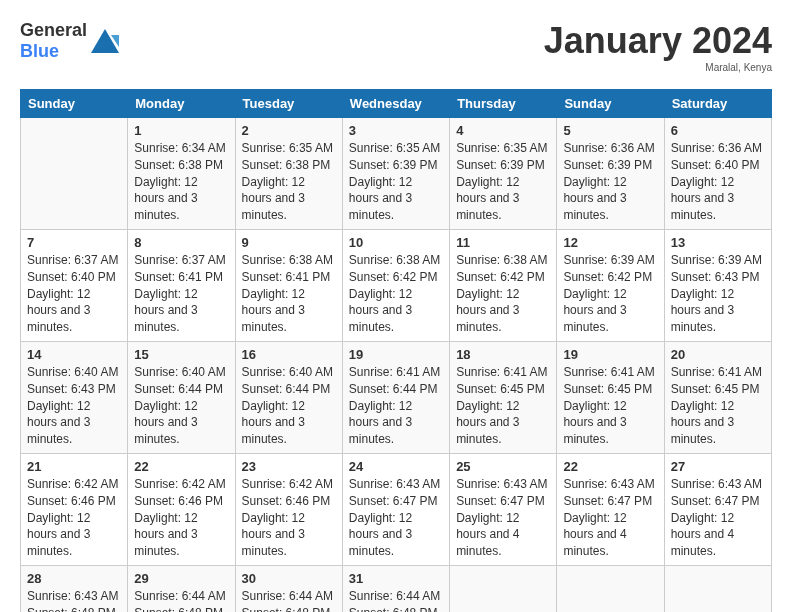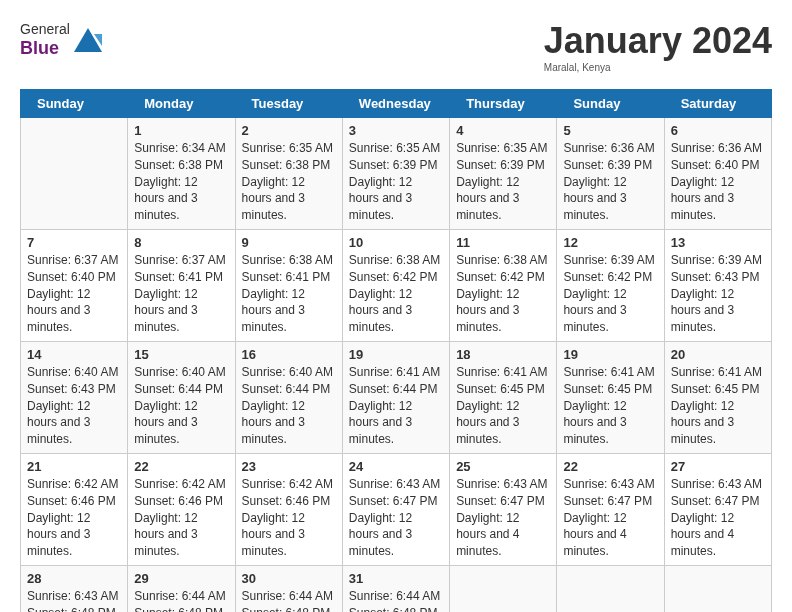--- a/index.html
+++ b/index.html
@@ -19,41 +19,42 @@
     .logo {
       display: flex;
       align-items: center;
     }
     .logo-icon {
       width: 32px;
       height: 28px;
       margin-left: 2px;
     }
     .title-area {
+      text-align: right;
     }
     .month-title {
       font-size: 36px;
       font-weight: bold;
       color: #333;
     }
     .location-title {
       font-size: 10px;
       color: #555;
     }
     .calendar-table {
       width: 100%;
       border-collapse: collapse;
       border: 1px solid #ccc;
     }
     .calendar-table thead tr th {
       background-color: #1a6faf;
       color: #fff;
       font-size: 13px;
       font-weight: bold;
-      padding: 6px 16px;
+      padding: 6px 7px;
       text-align: left;
       border: 1px solid #1a6faf;
     }
     .calendar-table tbody tr td {
       border: 1px solid #ccc;
       vertical-align: top;
       padding: 5px 6px;
       width: calc(100% / 7);
       font-size: 11px;
       color: #333;
@@ -80,22 +81,22 @@
     tbody tr:nth-child(even) td {
       background-color: #fff;
     }
   </style>
 </head>
 <body>
 
 <div class="header-area">
   <div class="logo">
     <span>
-      <span style="font-size:14px;font-weight:normal;color:#333;">General</span><br>
-      <span style="font-size:18px;font-weight:bold;color:#701a75;margin-top:38px;">Blue</span>
+      <span style="font-size:18px;font-weight:bold;color:#333;">General</span><br>
+      <span style="font-size:18px;font-weight:bold;color:#3b82f6;margin-top:38px;">Blue</span>
     </span>
     <svg class="logo-icon" viewBox="0 0 32 28" xmlns="http://www.w3.org/2000/svg">
       <polygon points="16,2 30,26 2,26" fill="#1a6faf"></polygon>
       <polygon points="22,8 30,8 30,20" fill="#4a9fd4"></polygon>
     </svg>
   </div>
   <div class="title-area">
     <div class="month-title">January 2024</div>
     <div class="location-title">Maralal, Kenya</div>
   </div>

